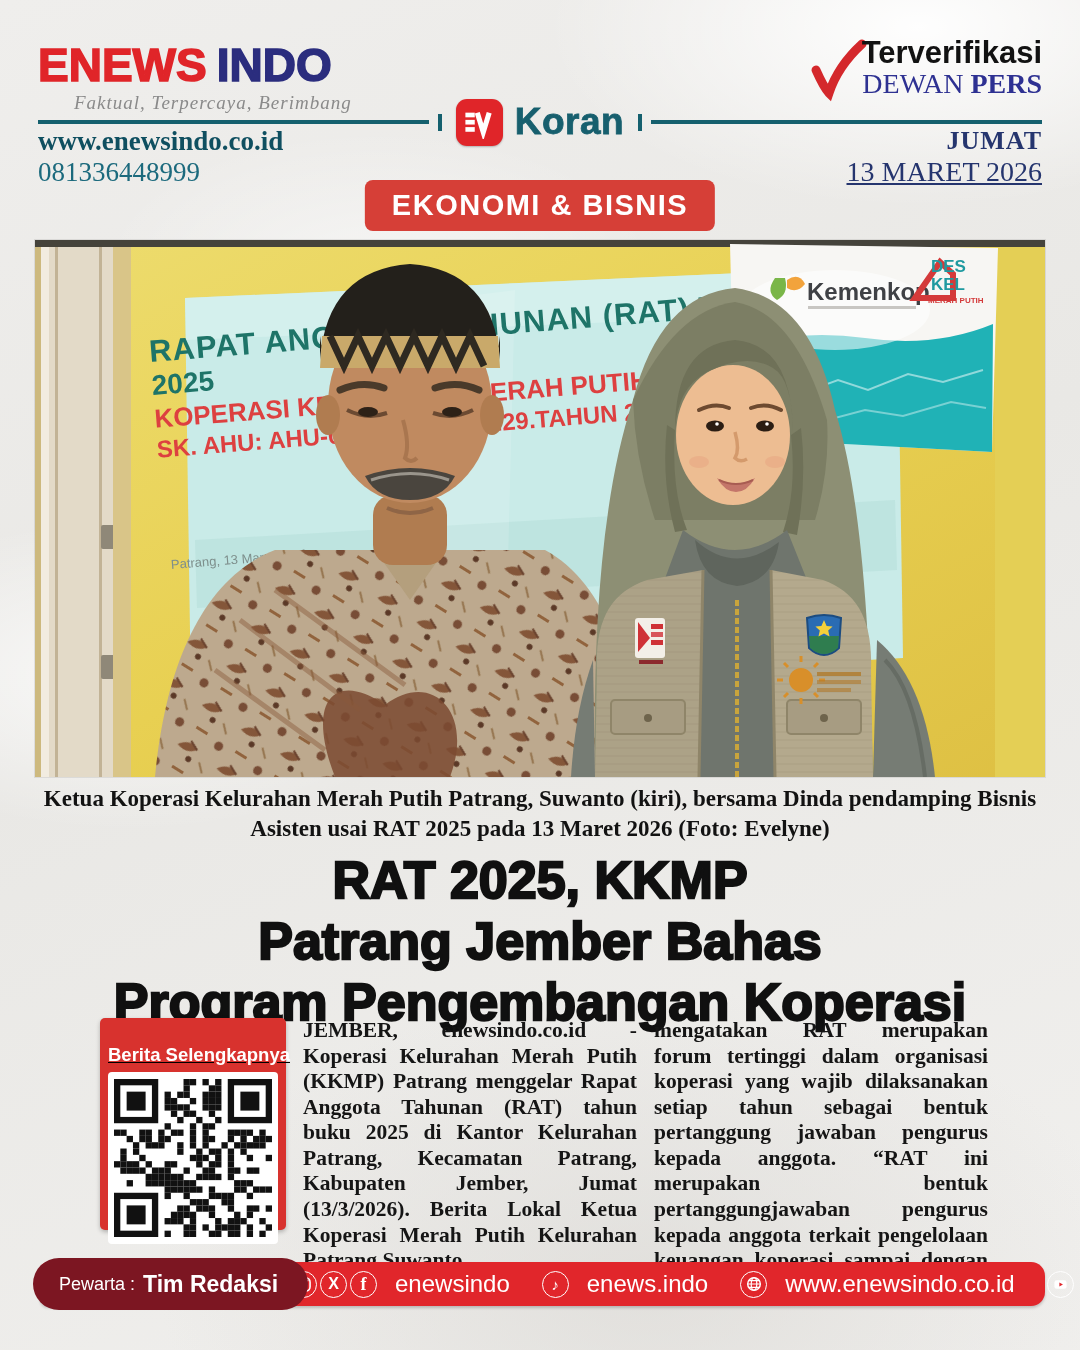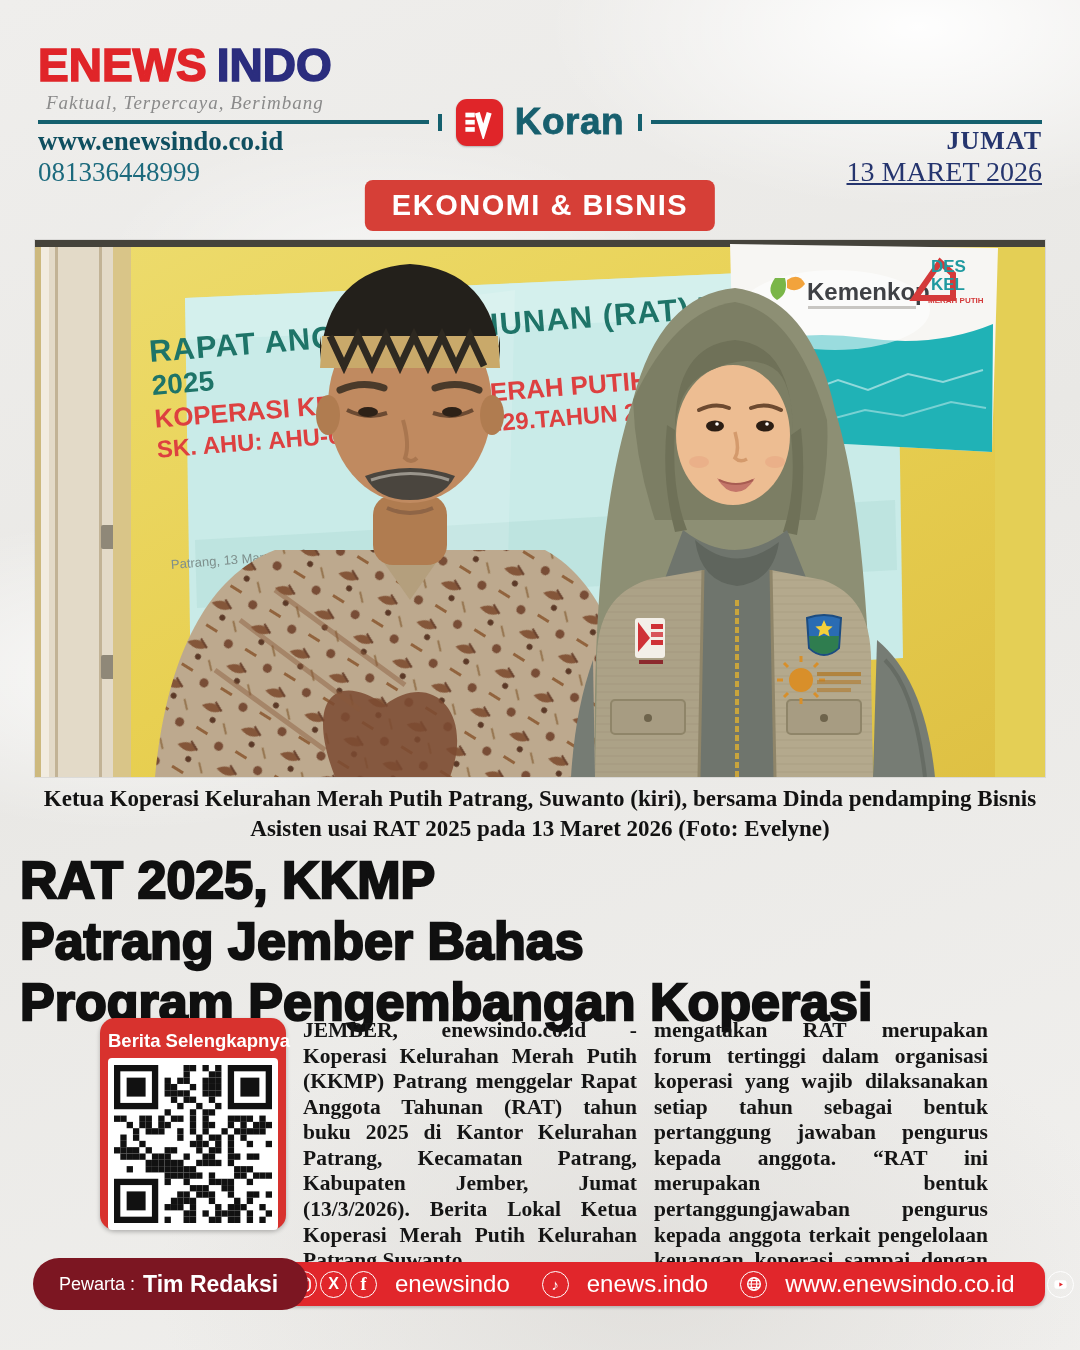--- a/index.html
+++ b/index.html
@@ -8,21 +8,21 @@
     background:
       radial-gradient(ellipse 620px 300px at 85% 2%, rgba(255,255,255,.95) 0%, rgba(255,255,255,0) 60%),
       radial-gradient(ellipse 520px 260px at 12% 50%, rgba(255,255,255,.75) 0%, rgba(255,255,255,0) 60%),
       radial-gradient(ellipse 700px 420px at 60% 95%, rgba(219,217,213,.7) 0%, rgba(255,255,255,0) 70%),
       radial-gradient(ellipse 400px 200px at 35% 20%, rgba(255,255,255,.5) 0%, rgba(255,255,255,0) 70%),
       linear-gradient(160deg,#efeeec 0%,#e9e8e5 45%,#f1f0ee 100%);}
   
   .logo{position:absolute;left:38px;top:38px;font-size:46px;font-weight:700;letter-spacing:0px;white-space:nowrap;}
   .logo .red{color:#e02529;-webkit-text-stroke:1.6px #e02529;}
   .logo .navy{color:#2b2d7e;-webkit-text-stroke:1.6px #2b2d7e;margin-left:10px;text-align:center;}
-  .tagline{position:absolute;left:46px;top:92px;font-family:"Liberation Serif",serif;font-style:italic;
+  .tagline{position:absolute;left:74px;top:92px;font-family:"Liberation Serif",serif;font-style:italic;
     font-size:19px;color:#8a8a8a;letter-spacing:1px;}
   .divider{position:absolute;left:38px;right:38px;top:106px;height:32px;display:flex;align-items:center;}
   .divider .line{flex:1;height:4px;background:#15606e;}
   .divider .tick{width:4px;height:17px;background:#15606e;}
   .divider .t-l{margin-left:9px;margin-right:14px;}
   .divider .t-r{margin-left:14px;margin-right:9px;}
   .ev-badge{width:47px;height:47px;background:#e02529;border-radius:11px;display:flex;align-items:center;justify-content:center;box-shadow:0 1px 2px rgba(0,0,0,.25);}
   .koran{font-size:37px;font-weight:700;color:#175f6e;-webkit-text-stroke:.8px #175f6e;margin-left:12px;letter-spacing:.5px;}
   .contact{position:absolute;left:38px;top:126px;font-family:"Liberation Serif",serif;line-height:1.15;}
   .contact .web{font-size:27px;font-weight:700;color:#0f4f60;}
@@ -36,25 +36,25 @@
   .dateblock .day{font-size:26px;font-weight:700;letter-spacing:1px;}
   .dateblock .full{font-size:28px;text-decoration:underline;}
   .cat-badge{position:absolute;left:50%;top:180px;transform:translateX(-50%);
     background:#d63f37;color:#fff;font-size:29px;font-weight:700;letter-spacing:1.5px;
     padding:9px 27px;border-radius:8px;white-space:nowrap;}
   
   .photo{position:absolute;left:35px;top:240px;width:1010px;height:537px;box-shadow:0 0 0 1px rgba(0,0,0,.08);}
   
   .caption{position:absolute;left:40px;top:784px;width:1000px;text-align:center;
     font-family:"Liberation Serif",serif;font-weight:700;font-size:23px;color:#121212;line-height:1.3;}
-  .headline{position:absolute;left:20px;top:850px;width:1040px;text-align:left;color:#101010;
+  .headline{position:absolute;left:20px;top:850px;width:1040px;text-align:center;color:#101010;
     font-weight:700;font-size:52px;line-height:1.17;-webkit-text-stroke:2.3px #101010;letter-spacing:0px;}
   
   .article{position:absolute;left:100px;top:1018px;width:888px;display:flex;gap:17px;}
-  .qr-wrap{width:186px;height:212px;background:#d8322e;border-radius:15px;padding:9px 8px 8px 8px;box-sizing:border-box;flex:none;box-shadow:0 2px 4px rgba(0,0,0,.25);}
+  .qr-wrap{width:186px;height:212px;background:#d8322e;border-radius:5px;padding:23px 8px 8px 8px;box-sizing:border-box;flex:none;box-shadow:0 2px 4px rgba(0,0,0,.25);text-decoration:underline;}
   .qr-label{color:#fff;font-size:18.5px;font-weight:700;text-align:center;padding:3px 0 6px 0;white-space:nowrap;}
   .qr-box{background:#fff;border-radius:4px;width:170px;height:172px;display:flex;align-items:center;justify-content:center;}
   .col{flex:1;font-family:"Liberation Serif",serif;font-weight:700;font-size:21.5px;line-height:1.19;
     color:#151515;text-align:justify;}
   .col i{font-weight:700;}
   
   .footerbar{position:absolute;left:40px;top:1262px;width:1005px;height:44px;background:#e1262b;
     border-radius:8px 14px 14px 8px;display:flex;align-items:center;color:#fff;box-shadow:0 2px 3px rgba(0,0,0,.2);}
   .pill{position:absolute;left:-7px;top:-4px;height:52px;background:#7c1622;border-radius:26px;
     display:flex;align-items:center;padding:0 30px 0 26px;white-space:nowrap;}
@@ -89,20 +89,29 @@
     <div class="koran">Koran</div>
     <div class="tick t-r"></div>
     <div class="line"></div>
   </div>
 
   <div class="contact">
     <div class="web">www.enewsindo.co.id</div>
     <div class="phone">081336448999</div>
   </div>
 
+  <div class="verify">
+    <svg class="check" width="62" height="70" viewBox="0 0 62 70">
+      <path d="M8 34 Q16 52 21 57 Q30 30 54 8" stroke="#d4282c" stroke-width="9" fill="none" stroke-linecap="round"></path>
+    </svg>
+    <div>
+      <div class="vt1">Terverifikasi</div>
+      <div class="vt2"><span>DEWAN </span><b>PERS</b></div>
+    </div>
+  </div>
 
   <div class="dateblock">
     <div class="day">JUMAT</div>
     <div class="full">13 MARET 2026</div>
   </div>
 
   <div class="cat-badge">EKONOMI &amp; BISNIS</div>
 
   <svg class="photo" viewBox="0 0 1010 537" preserveAspectRatio="none">
     <defs>

